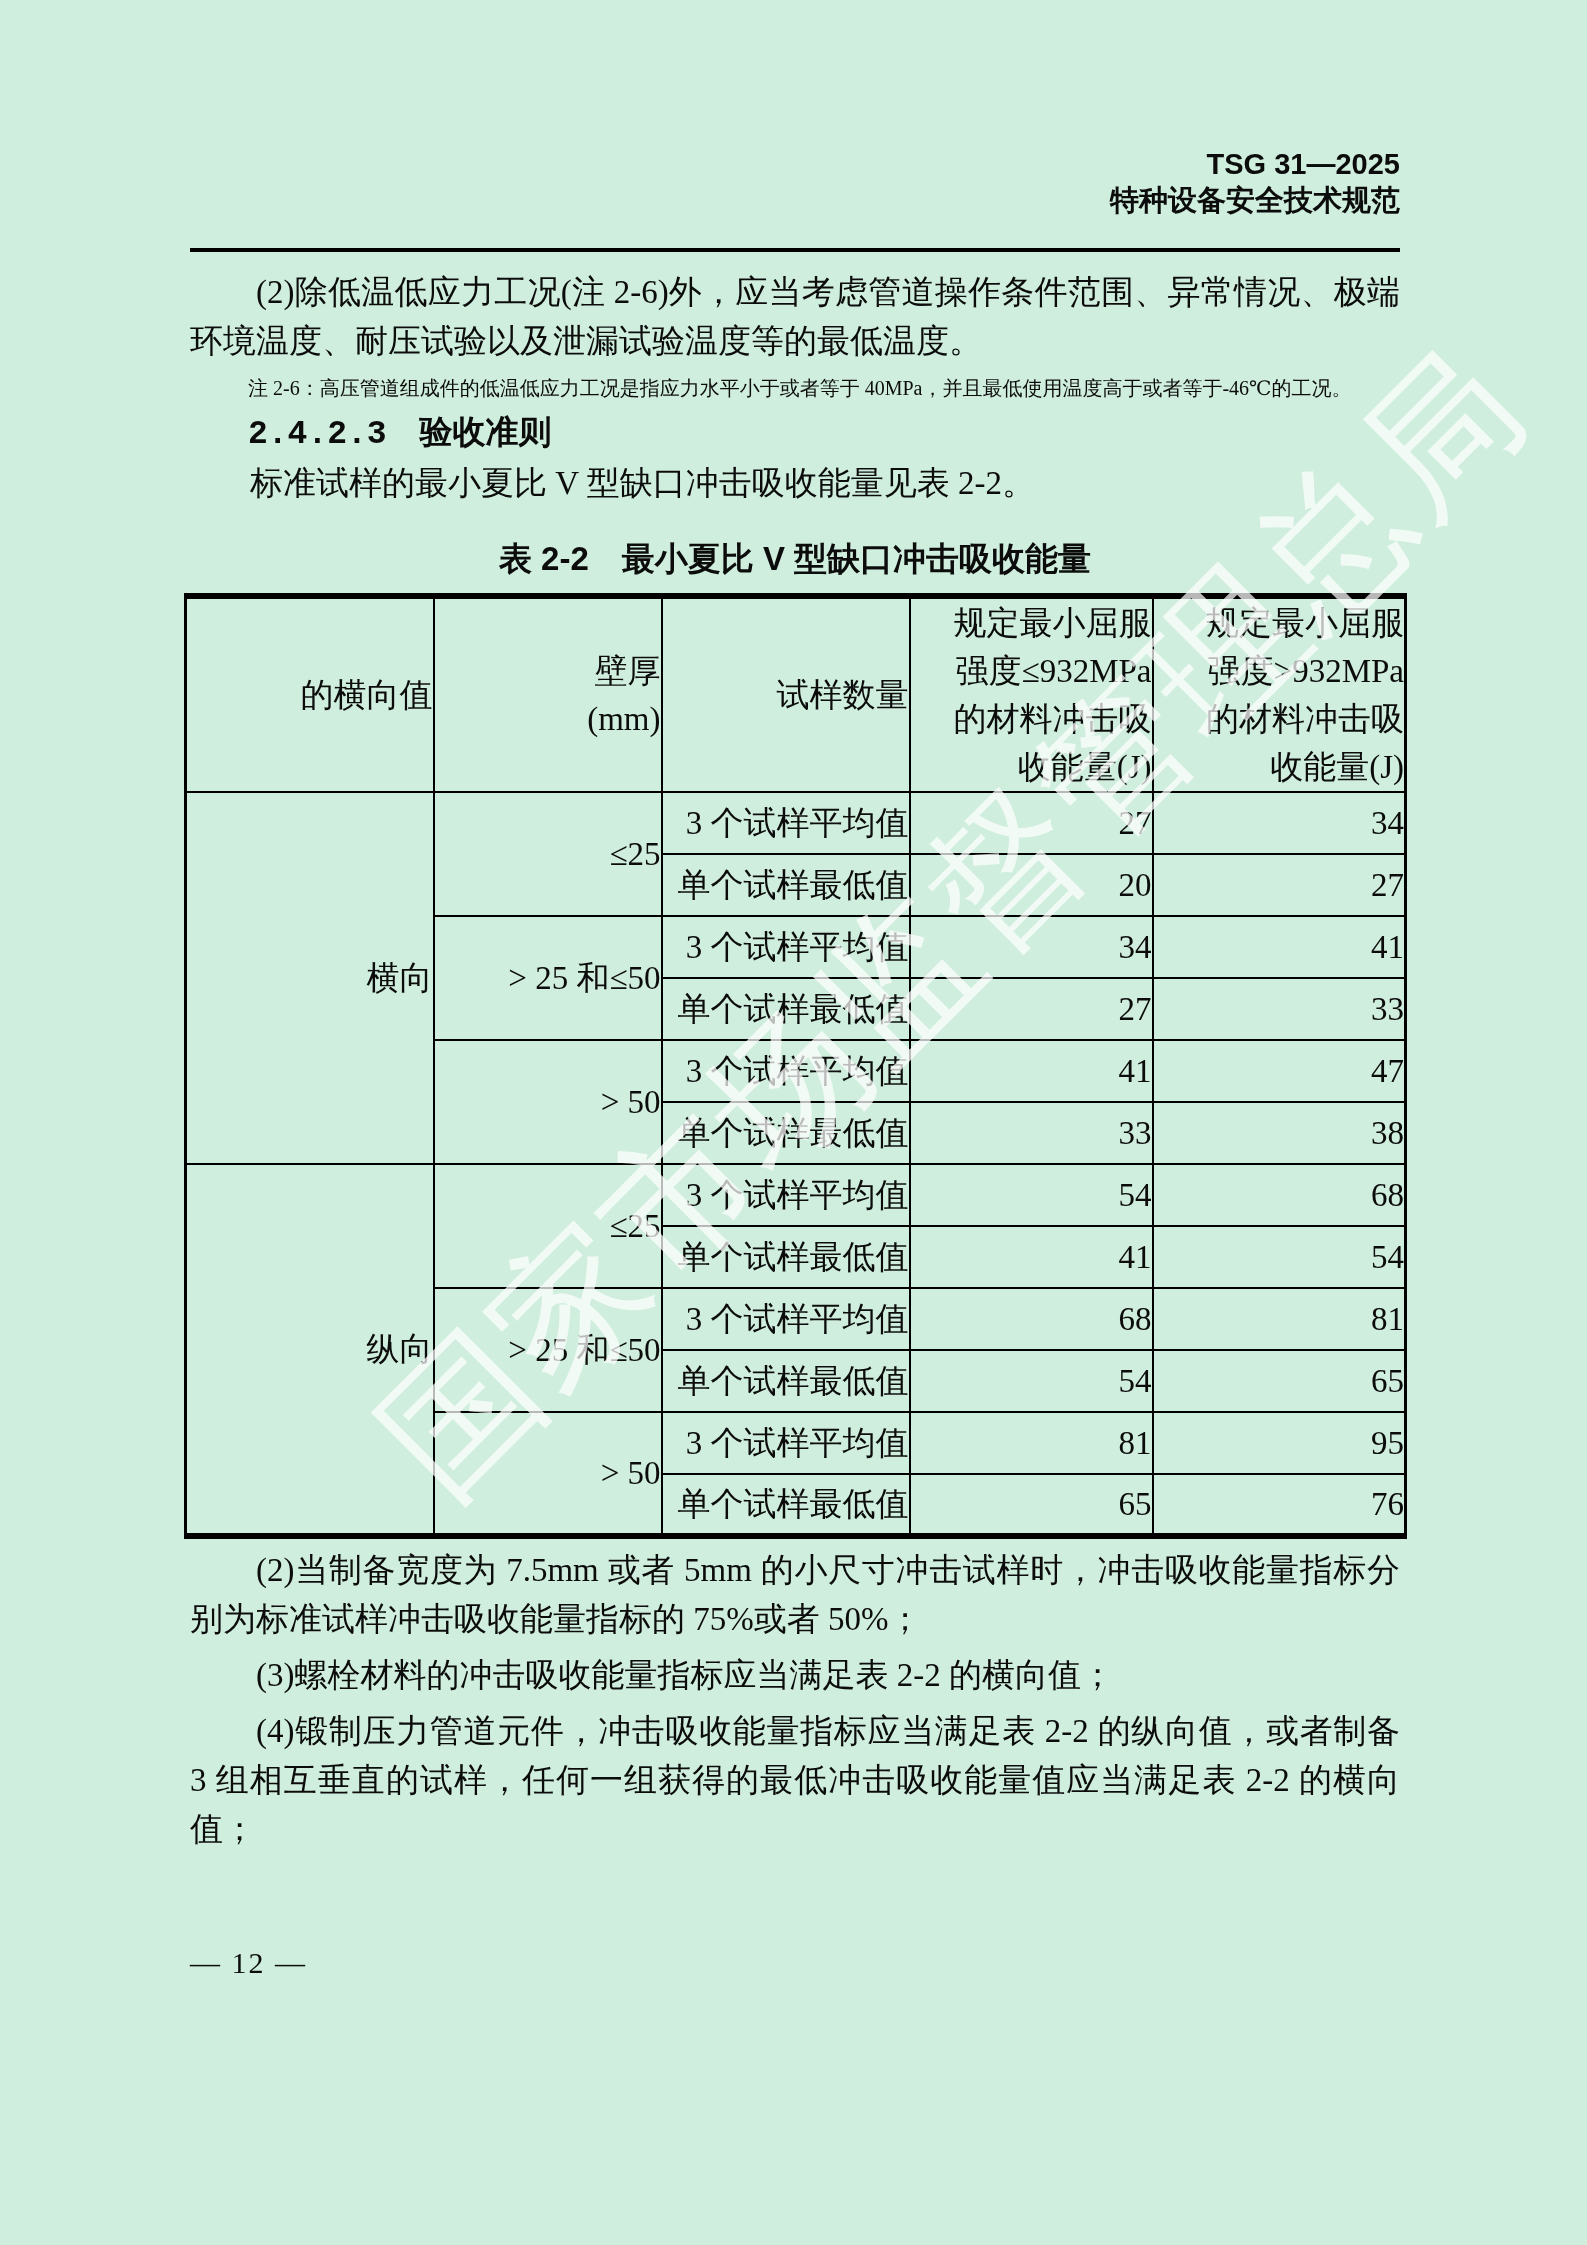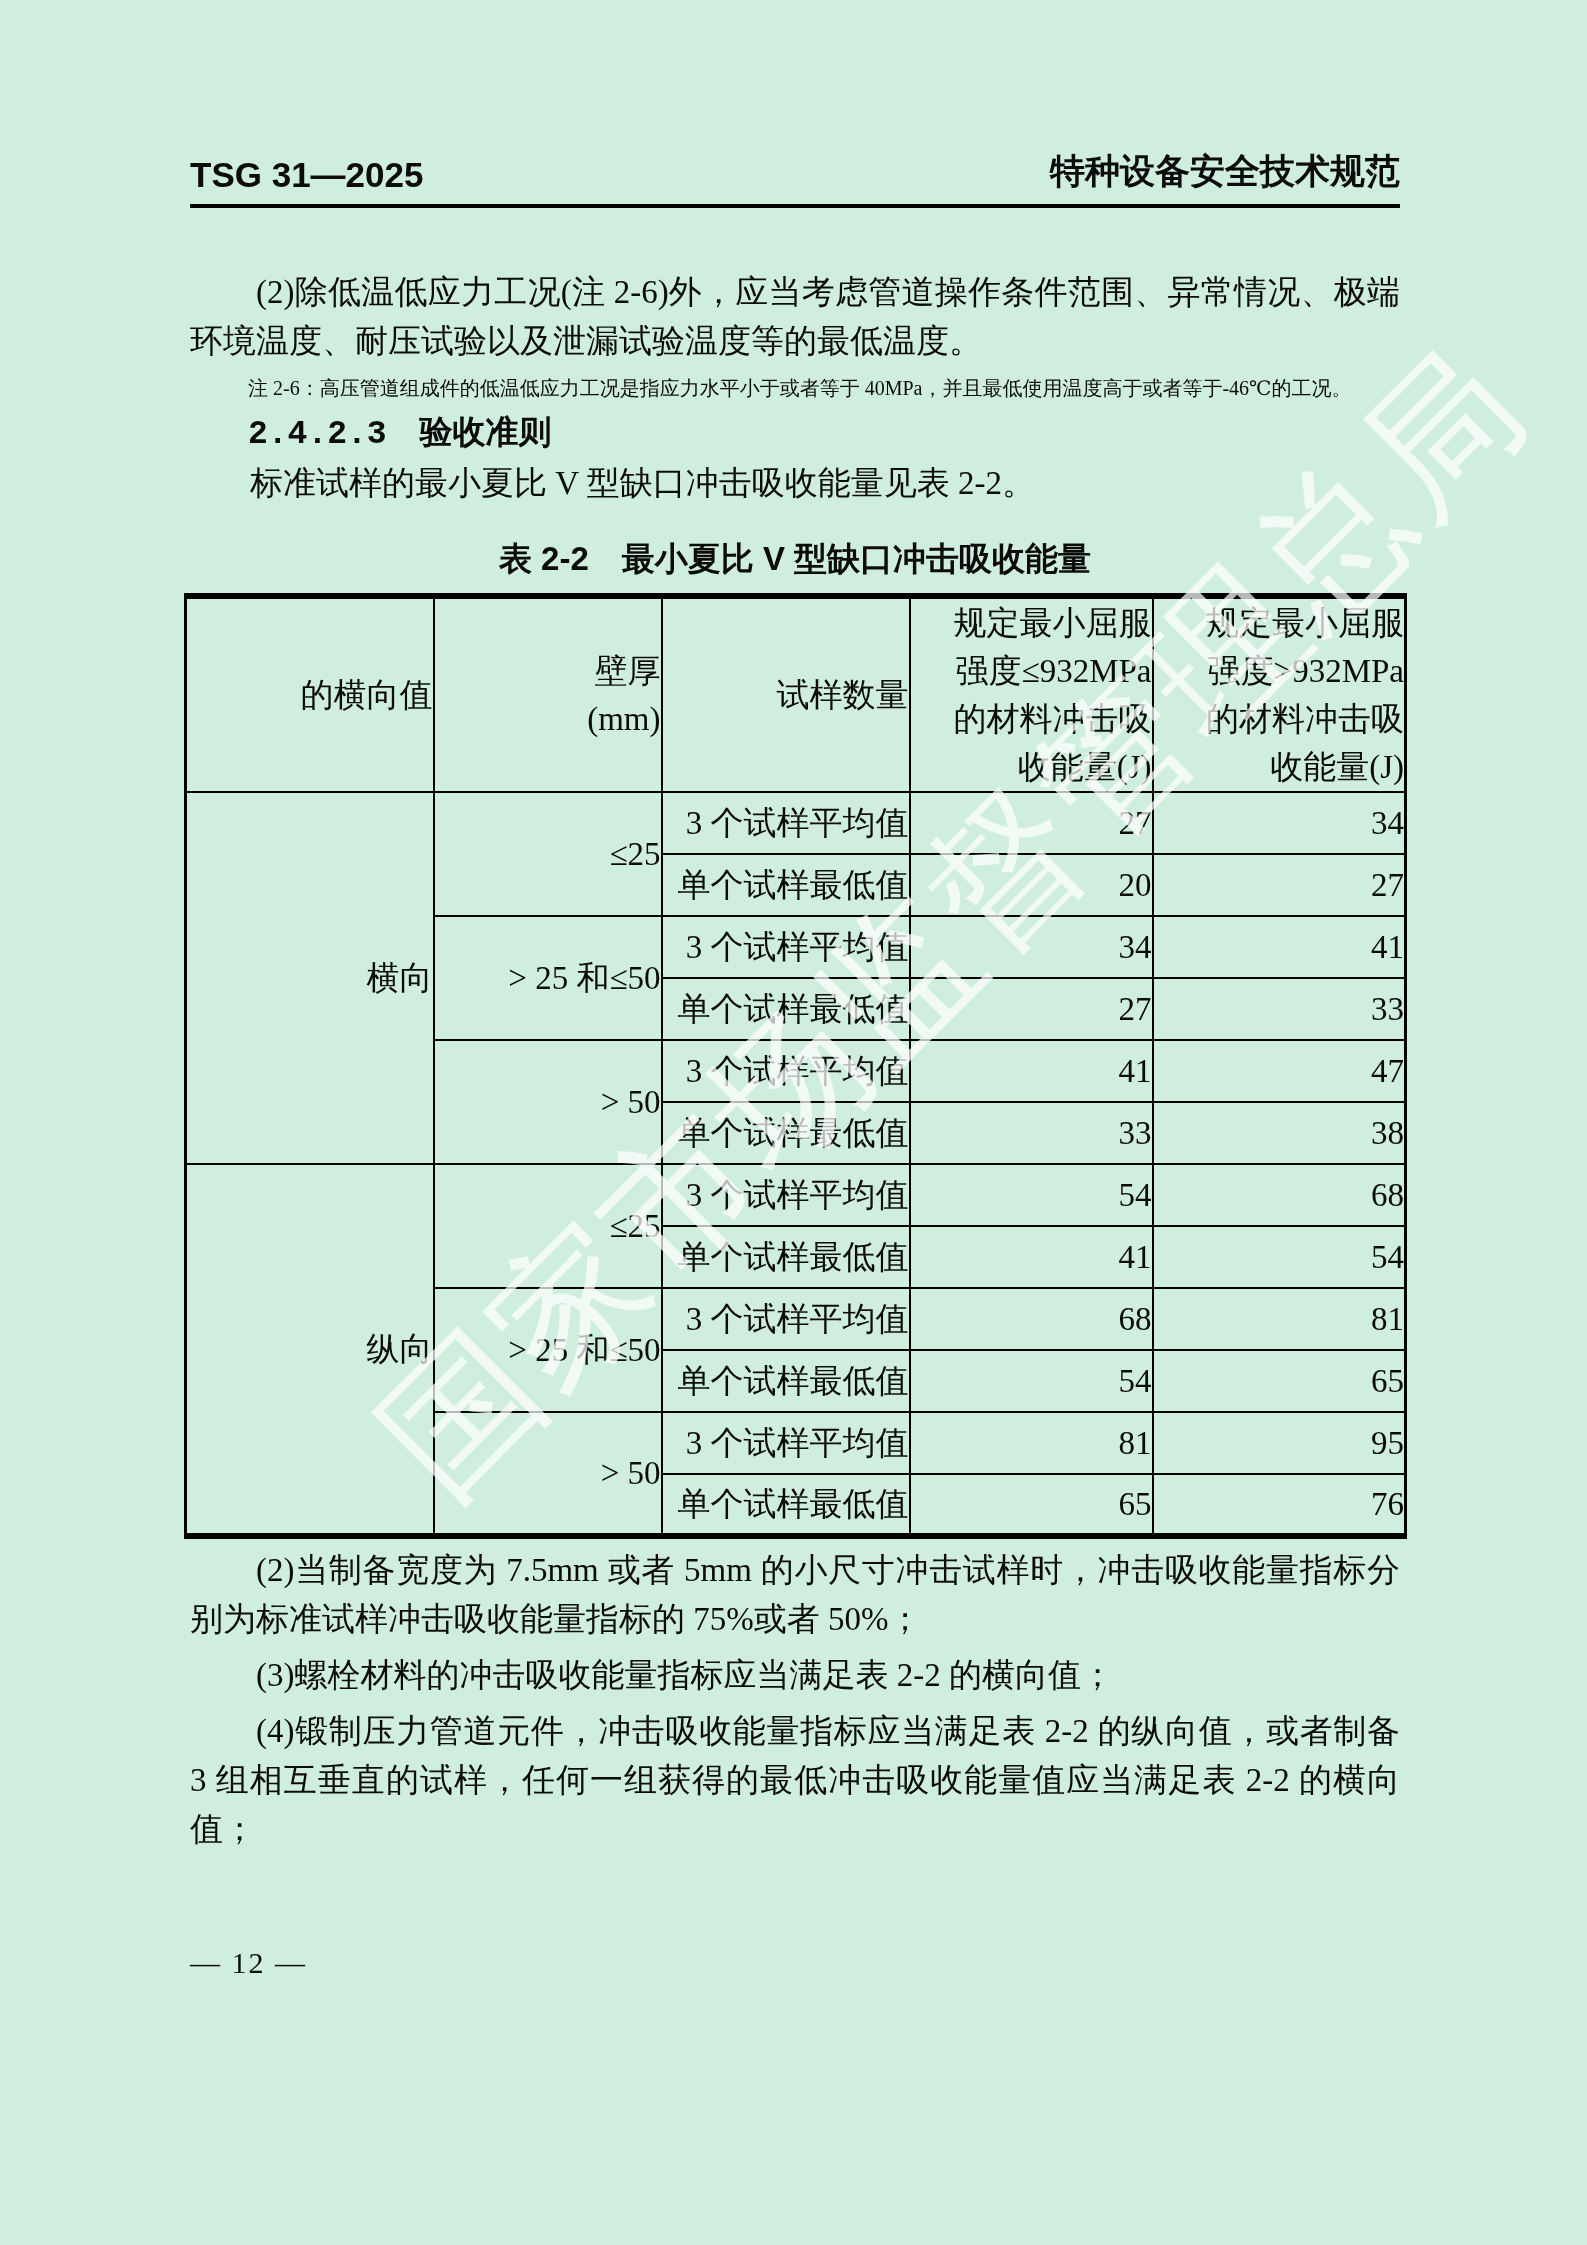--- a/index.html
+++ b/index.html
@@ -8,22 +8,22 @@
     width:1587px; height:2245px;
     background:#cfeedd;
     color:#0c0c0c;
     font-family:"Liberation Serif","DejaVu Serif",serif;
     overflow:hidden;
   }
   .pg-header {
     position:absolute; left:190px; top:148px; width:1210px;
     display:flex; justify-content:space-between; align-items:flex-end;
     font-family:"Liberation Sans","DejaVu Sans",sans-serif;
-    font-size:35px; font-weight:bold;
-    padding-bottom:9px; border-bottom:4px solid #000;
+    font-size:29px; font-weight:bold;
+    padding-bottom:27px; border-bottom:4px solid #000;flex-direction:column;
   }
   .content {
     position:absolute; left:190px; top:236px; width:1210px;
     font-size:33px; line-height:49px; text-align:justify;margin-top:32px;
   }
   .content p { margin:0; }
   .para { text-indent:66px; }
   .note { font-size:20px; line-height:44px; text-indent:58px; margin-top:5px; }
   .heading {
     font-family:Liberation Mono, monospace;

